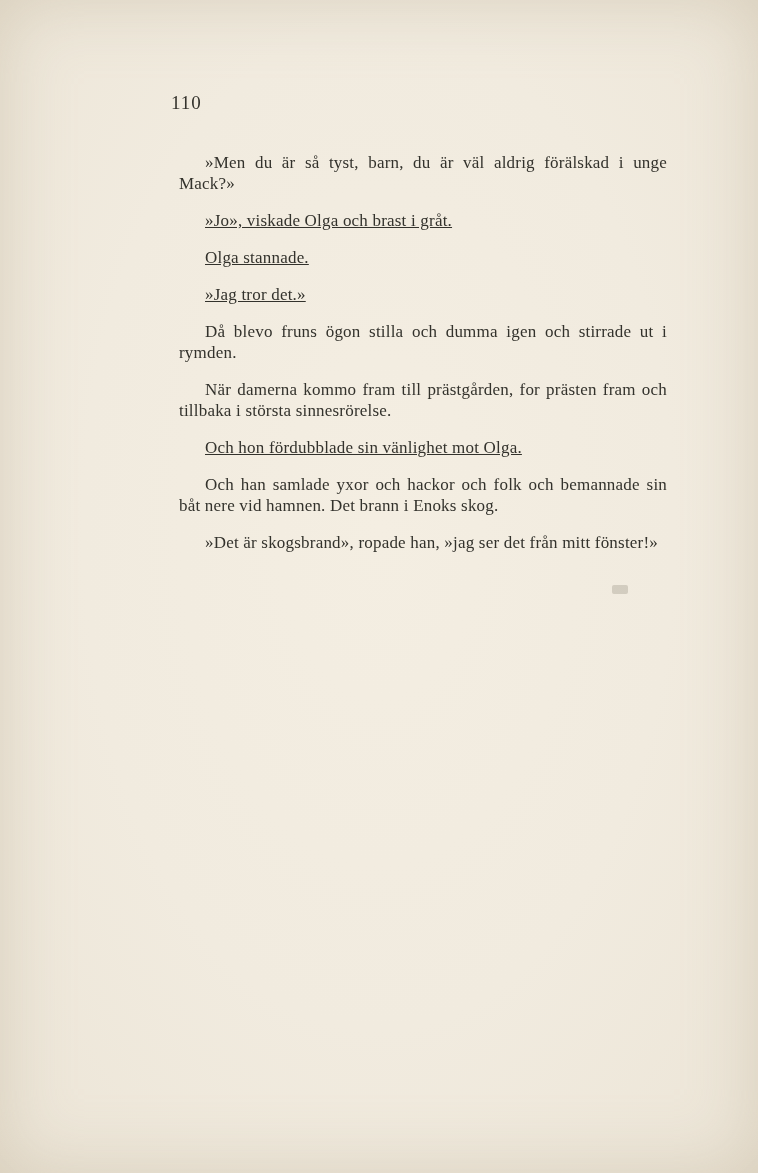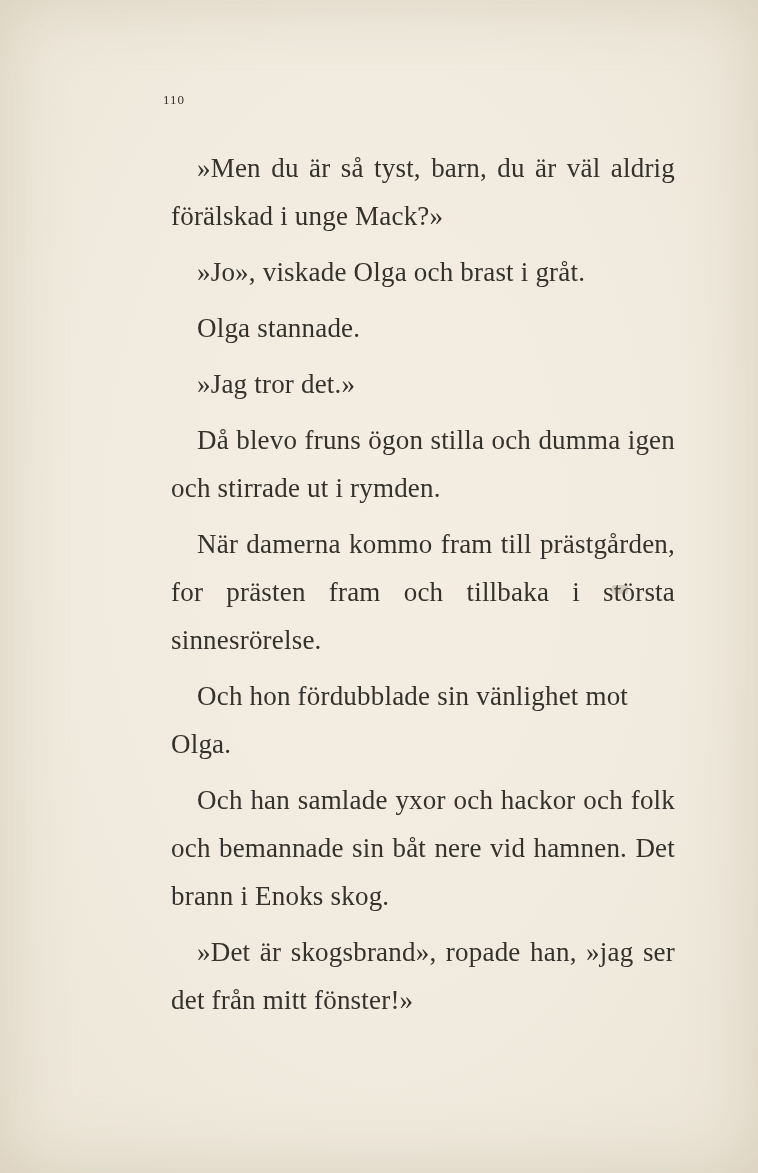--- a/index.html
+++ b/index.html
@@ -19,47 +19,48 @@
     position: absolute;
     left: 0;
     top: 0;
     width: 758px;
     height: 1173px;
     background:
       radial-gradient(ellipse at 50% 45%, #f4eee2 0%, #f1ebdf 55%, #ece5d7 100%);
   }
   .page-number {
     position: absolute;
-    left: 163px;
+    left: 171px;
     top: 92px;
-    font-size: 13px;
+    font-size: 19px;
     letter-spacing: 1px;
     color: #33322c;
   }
   .text-block {
     position: absolute;
     left: 163px;
     top: 136px;
     width: 520px;
   }
   .para {
-    margin: 8px;
-    font-size: 27px;
-    line-height: 48px;
+    margin: 16px;
+    font-size: 17px;
+    line-height: 21px;
     color: #33322c;
     text-align: justify;
     text-justify: inter-word;
     letter-spacing: 0.2px;
   }
   .para.indent {
     text-indent: 26px;
   }
   
   .para.nojust {
     text-align: left;
+    text-decoration: underline;
   }
   .smudge {
     position: absolute;
     left: 612px;
     top: 585px;
     width: 16px;
     height: 9px;
     background: rgba(120, 112, 96, 0.25);
     border-radius: 2px;
     filter: blur(0.6px);

